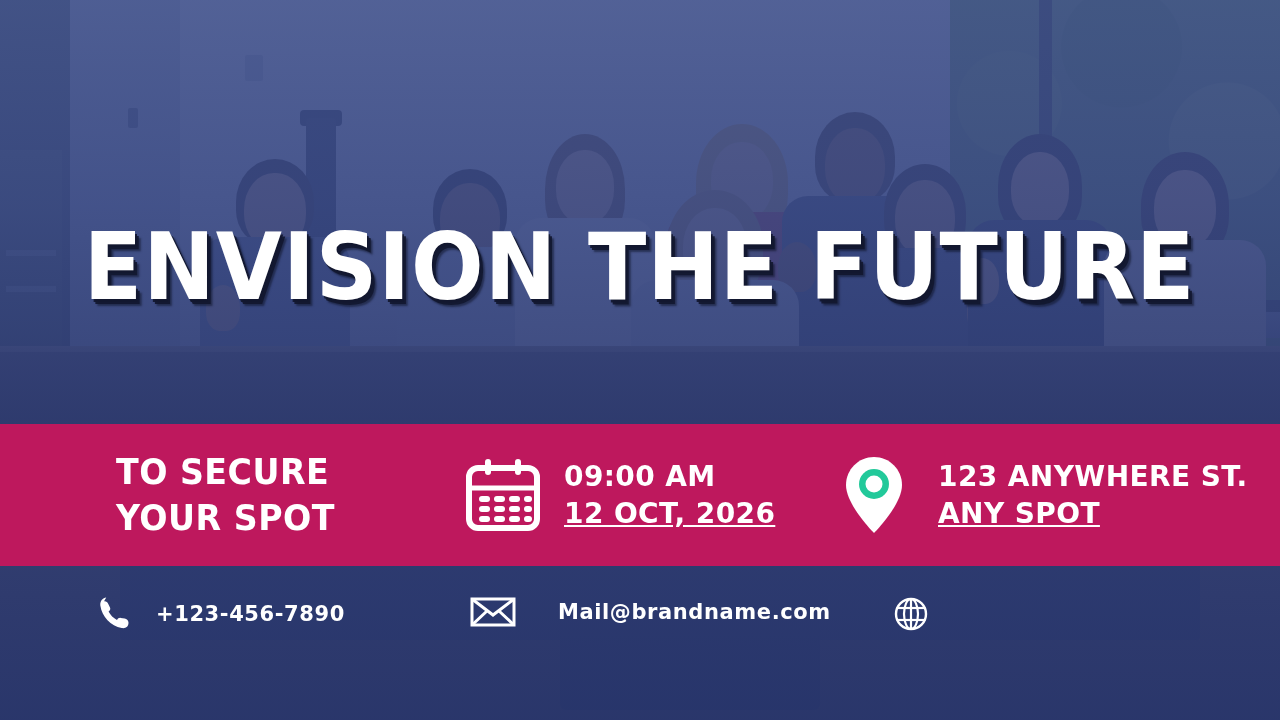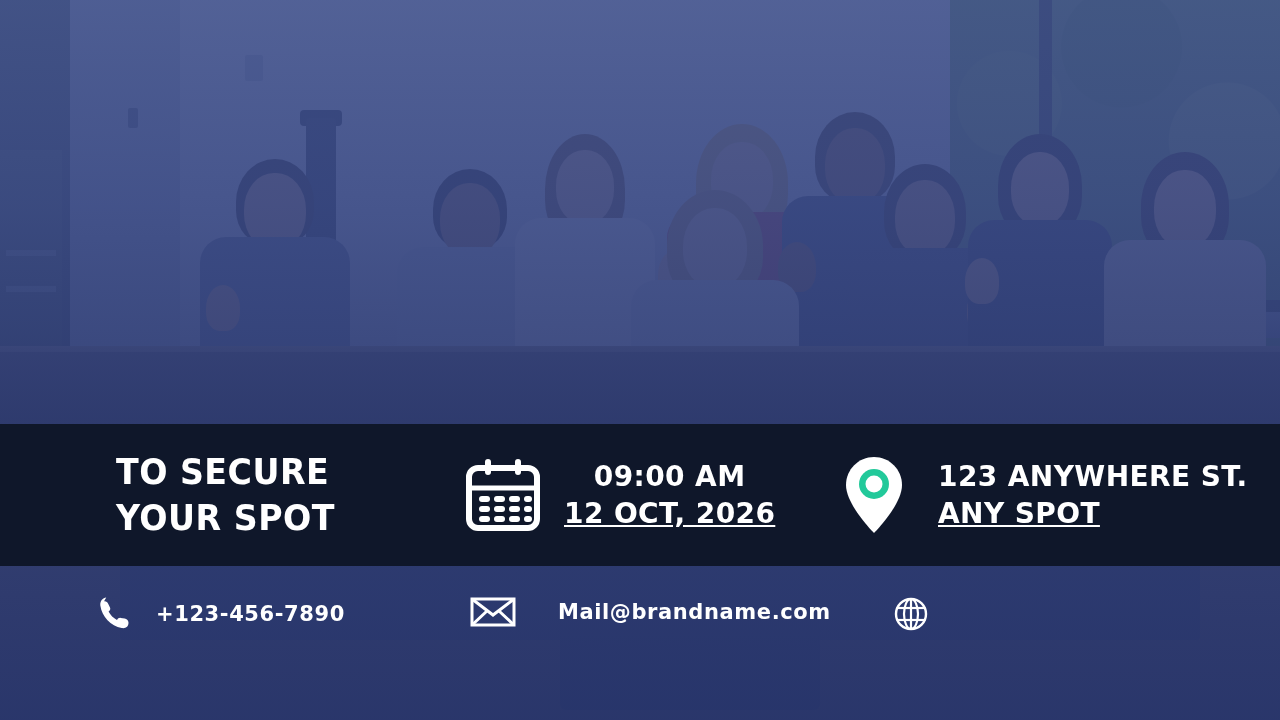--- a/index.html
+++ b/index.html
@@ -173,27 +173,27 @@
     text-shadow:
       4px 5px 0 rgba(18,24,48,.92),
       2px 3px 0 rgba(18,24,48,.92),
       6px 7px 2px rgba(14,20,40,.55);
     white-space: nowrap;
   }
 
   
   .teal-band {
     position: absolute; left: 0; top: 424px; width: 1280px; height: 142px;
-    background: #0f172a;
+    background: #be185d;
     display: flex;
     align-items: center;
   }
   .band-col { display: flex; align-items: center; }
   .band-col.secure { margin-left: 116px; width: 330px; }
-  .band-col.date   { margin-left: 18px; width: 380px; text-align: center; }
+  .band-col.date   { margin-left: 18px; width: 380px; }
   .band-col.place  { margin-left: 0px; gap: 12px; }
 
   .secure-text {
     font-family: "DejaVu Sans", sans-serif;
     font-weight: 700;
     font-size: 35px;
     line-height: 1.32;
     color: #ffffff;
     letter-spacing: 0.5px;
     transform: scaleX(0.95);
@@ -320,20 +320,23 @@
     <div class="photo-layer table-top"></div>
     <div class="photo-layer table-band"></div>
     <div class="photo-layer floor"></div>
     <div class="photo-layer desk-front"></div>
     <div class="photo-layer laptop"></div>
   </div>
 
   <div class="tint-top"></div>
   <div class="tint-bottom"></div>
 
+  <div class="title-wrap">
+    <div class="title">ENVISION THE FUTURE</div>
+  </div>
 
   <div class="teal-band">
 
     <div class="band-col secure">
       <div class="secure-text">
         <span>TO SECURE</span>
         <span class="l2">YOUR SPOT</span>
       </div>
     </div>
 

